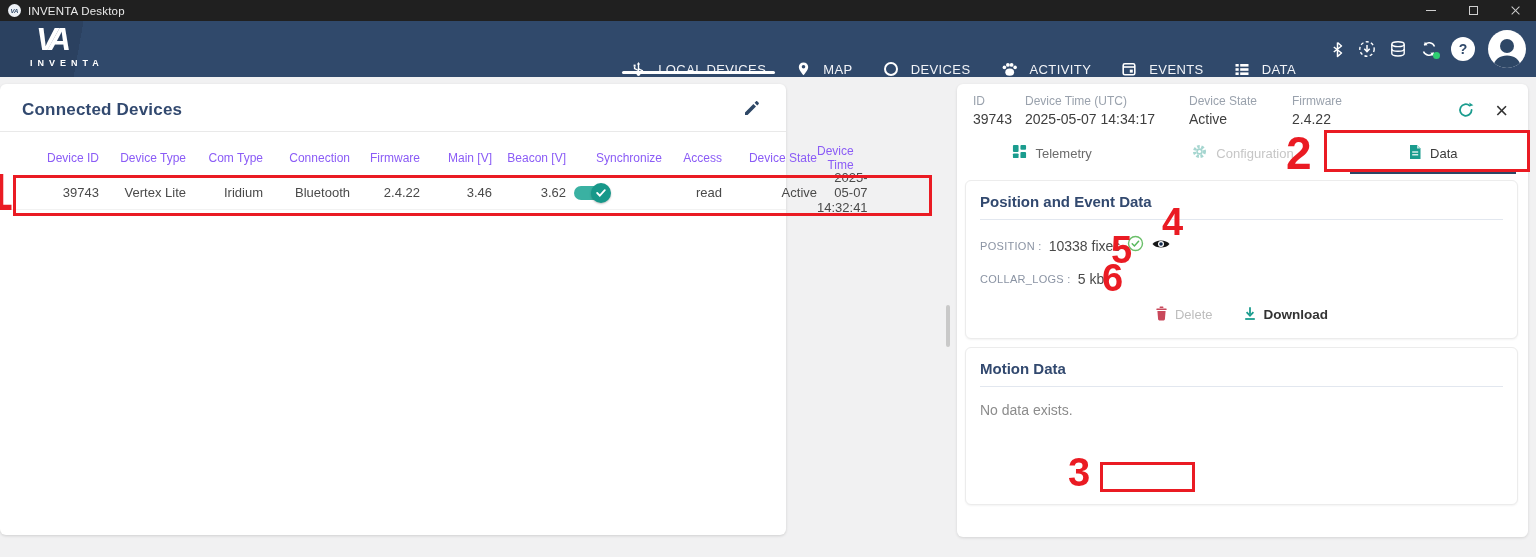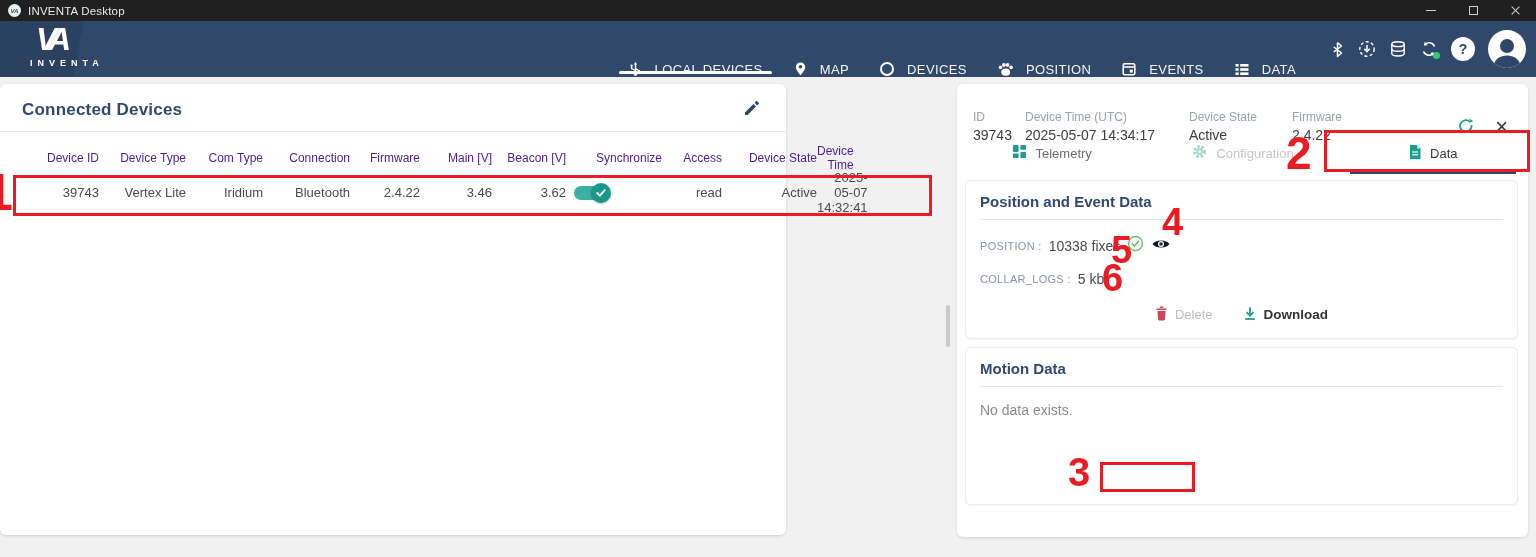--- a/index.html
+++ b/index.html
@@ -33,31 +33,31 @@
   .avatar { width:38px; height:38px; border-radius:50%; background:#fff; display:flex; align-items:flex-end; justify-content:center; overflow:hidden; cursor:pointer; }
   .sync-dot { position:absolute; right:-2px; bottom:-1px; width:7px; height:7px; border-radius:50%; background:#2ecc71; }
 
   
   .devices-card { position:absolute; left:0; top:84px; width:786px; height:451px; background:#fff; border-radius:6px; box-shadow:0 1px 3px rgba(0,0,0,.14);text-align:right; }
   .dc-header { display:flex; align-items:center; padding:14px 24px 10px 22px; }
   .dc-title { font-size:17px; font-weight:bold; color:#32496f; letter-spacing:.2px; }
   .dc-edit { margin-left:auto; background:none; border:none; cursor:pointer; padding:2px; }
   .dc-divider { height:1px; background:#e9e9e9; margin:0; }
   .tgrid { display:grid; grid-template-columns:74px 87px 77px 87px 70px 72px 74px 96px 60px 95px 1fr; padding-left:25px; align-items:center; }
-  .thead { margin-top:12px; height:26px; color:#4c1d95; font-size:12px; }
+  .thead { margin-top:12px; height:26px; color:#8b5cf6; font-size:12px; }
   .trow { height:40px; font-size:13px; color:#4a4a4a; border-bottom:1px solid #f2f2f2; cursor:pointer; }
   .toggle { position:relative; width:34px; height:14px; border-radius:8px; background:#3ab1a2; margin-left:8px; cursor:pointer; }
   .toggle-knob { position:absolute; right:-3px; top:-3px; width:20px; height:20px; border-radius:50%; background:#17988a; display:flex; align-items:center; justify-content:center; box-shadow:0 1px 2px rgba(0,0,0,.25); }
 
   
   .v-scrollbar { position:absolute; left:946px; top:305px; width:4px; height:42px; background:#c9c9c9; border-radius:2px; cursor:pointer; }
 
   
   .detail-panel { position:absolute; left:957px; top:84px; width:571px; height:453px; background:#fff; border-radius:6px; box-shadow:0 1px 3px rgba(0,0,0,.12); }
-  .detail-header { display:flex; align-items:flex-start; padding:26px 14px 0 16px; height:46px; }
+  .detail-header { display:flex; align-items:flex-start; padding:10px 14px 0 16px; height:46px; }
   .dh-col { margin-right:14px; }
   .dh-col .lbl { font-size:12px; color:#9aa2ad; }
   .dh-col .val { font-size:14px; color:#3e3e3e; margin-top:3px; }
   .dh-id { width:38px; } .dh-time { width:150px; } .dh-state { width:89px; }
   .dh-actions { margin-left:auto; display:flex; align-items:center; gap:20px; padding-right:6px; padding-top:6px; }
   .dh-btn { background:none; border:none; cursor:pointer; padding:0; display:flex; }
   .close-x { font-size:22px; color:#333; line-height:1; font-weight:400; }
 
   .tabs { display:flex; height:42px; margin-top:2px; }
   .tab { flex:1; display:flex; align-items:center; justify-content:center; gap:8px; font-size:13px; cursor:pointer; position:relative; }
@@ -148,21 +148,21 @@
             <svg width="17" height="15" viewBox="0 0 17 15">
               <g fill="#fff">
                 <circle cx="3.4" cy="5.4" r="1.8"></circle>
                 <circle cx="6.9" cy="2.9" r="1.9"></circle>
                 <circle cx="10.6" cy="2.9" r="1.9"></circle>
                 <circle cx="14.1" cy="5.4" r="1.8"></circle>
                 <ellipse cx="8.7" cy="10.2" rx="4.4" ry="3.6"></ellipse>
               </g>
             </svg>
           </span>
-        <span>POSITION</span>
+        <span>ACTIVITY</span>
       </div>
       <div class="nav-item">
         <span>
             <svg width="16" height="16" viewBox="0 0 16 16">
               <rect x="2.2" y="2.8" width="11.6" height="11" rx="1.6" stroke="#fff" stroke-width="1.6" fill="none"></rect>
               <line x1="2.2" y1="6" x2="13.8" y2="6" stroke="#fff" stroke-width="1.6"></line>
               <rect x="8.8" y="8.6" width="3" height="3" fill="#fff"></rect>
             </svg>
           </span>
         <span>EVENTS</span>

